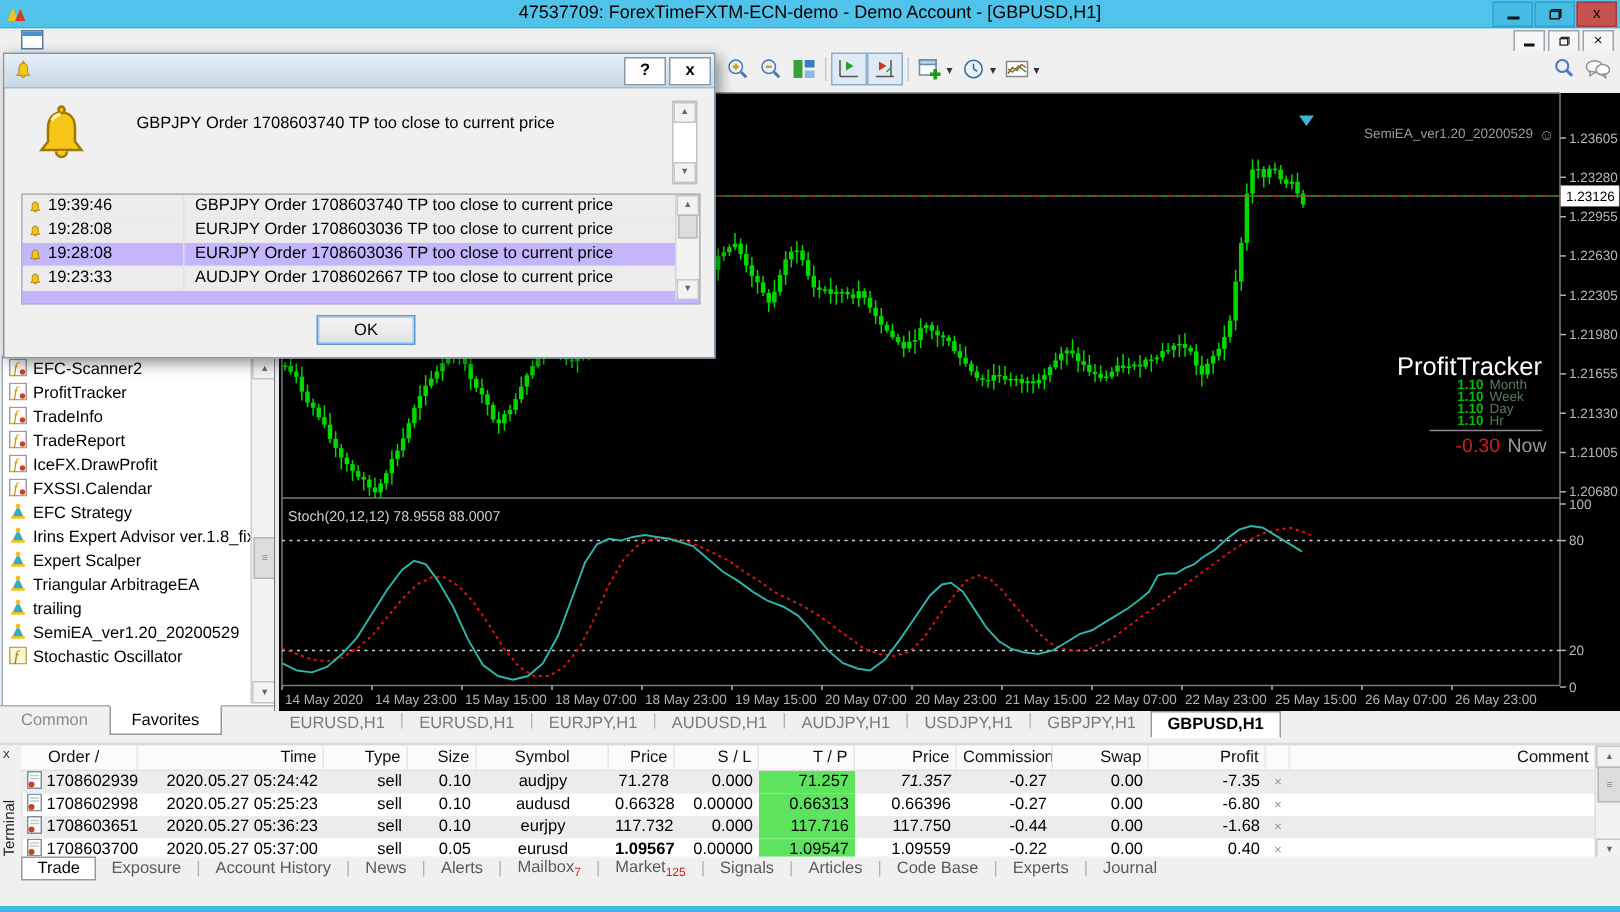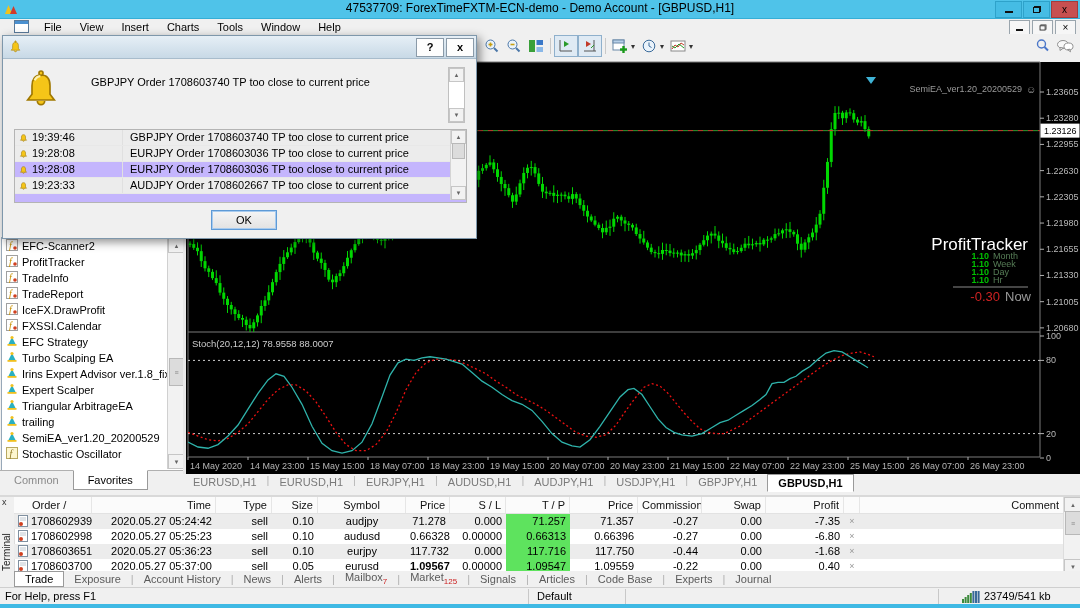--- a/index.html
+++ b/index.html
@@ -113,21 +113,20 @@
       <div class="winbtn close">
           <span>x</span>
         </div>
     </div>
   </div>
 
   <div class="menubar">
     <span class="mdi-icon">
         <i></i>
       </span>
-    <span id="menu-items"><span class="menu-item">File</span><span class="menu-item">View</span><span class="menu-item">Insert</span><span class="menu-item">Charts</span><span class="menu-item">Tools</span><span class="menu-item">Window</span><span class="menu-item">Help</span></span>
     <div class="mdibtns">
       <div class="mdibtn">
           <span class="glyph-min" style="width:7px;margin-top:4px;"></span>
         </div>
       <div class="mdibtn">
           <span class="glyph-restore" style="transform:scale(.85)">
             <i class="t" style="border-color:#222"></i>
             <i class="b" style="background:#f6f6f6;border-color:#222"></i>
           </span>
         </div>
@@ -273,28 +272,20 @@
               </svg></span>
             <span>FXSSI.Calendar</span>
           </div>
           <div class="nav-item">
             <span><svg width="12" height="12" viewBox="0 0 12 12">
                 <polygon points="2,10 10,10 6,2" fill="#2ab0c0"></polygon>
                 <circle cx="6" cy="2.5" r="1.6" fill="#f0c020"></circle>
                 <rect x="1.5" y="9" width="9" height="1.8" fill="#f0c020"></rect>
               </svg></span>
             <span>EFC Strategy</span>
-          </div>
-          <div class="nav-item">
-            <span><svg width="12" height="12" viewBox="0 0 12 12">
-                <polygon points="2,10 10,10 6,2" fill="#2ab0c0"></polygon>
-                <circle cx="6" cy="2.5" r="1.6" fill="#f0c020"></circle>
-                <rect x="1.5" y="9" width="9" height="1.8" fill="#f0c020"></rect>
-              </svg></span>
-            <span>Turbo Scalping EA</span>
           </div>
           <div class="nav-item">
             <span><svg width="12" height="12" viewBox="0 0 12 12">
                 <polygon points="2,10 10,10 6,2" fill="#2ab0c0"></polygon>
                 <circle cx="6" cy="2.5" r="1.6" fill="#f0c020"></circle>
                 <rect x="1.5" y="9" width="9" height="1.8" fill="#f0c020"></rect>
               </svg></span>
             <span>Irins Expert Advisor ver.1.8_fix</span>
           </div>
           <div class="nav-item">
@@ -863,21 +854,21 @@
               <line x1="2" y1="5" x2="8" y2="5" stroke="#c0c8d0"></line>
               <circle cx="3" cy="9" r="2" fill="#d04020"></circle>
             </svg><span>1708602939</span></div>
           <div class="tc r" style="width: 124px;">2020.05.27 05:24:42</div>
           <div class="tc r" style="width: 56px;">sell</div>
           <div class="tc r" style="width: 46px;">0.10</div>
           <div class="tc c" style="width: 88px;">audjpy</div>
           <div class="tc r" style="width: 44px;">71.278</div>
           <div class="tc r" style="width: 56px;">0.000</div>
           <div class="tc r tp-green" style="width: 64px;">71.257</div>
-          <div class="tc r" style="width: 68px;">71.357</div>
+          <div class="tc r" style="width: 68px; font-style: italic;">71.357</div>
           <div class="tc r" style="width: 64px;">-0.27</div>
           <div class="tc r" style="width: 64px;">0.00</div>
           <div class="tc r" style="width: 78px;">-7.35</div>
           <div class="tc c xmark" style="width: 16px;">×</div>
           <div class="tc r" style="width: 204px;"></div>
         </div>
         <div class="trow">
           <div class="tc " style="width: 78px;"><svg class="doc-ico" width="10" height="12" viewBox="0 0 10 12">
               <rect x="0.5" y="0.5" width="9" height="11" fill="#fff" stroke="#8090a0"></rect>
               <line x1="2" y1="3" x2="8" y2="3" stroke="#c0c8d0"></line>
@@ -966,37 +957,20 @@
       <span class="btsep">|</span>
       <div class="btab">Articles</div>
       <span class="btsep">|</span>
       <div class="btab">Code Base</div>
       <span class="btsep">|</span>
       <div class="btab">Experts</div>
       <span class="btsep">|</span>
       <div class="btab">Journal</div>
     </div>
 
-  <div class="statusbar">
-    <span class="status-cell" style="left:5px;">For Help, press F1</span>
-    <span class="sdiv" style="left:528px;"></span>
-    <span class="status-cell" style="left:537px;">Default</span>
-    <span class="sdiv" style="left:625px;"></span>
-    <span class="sdiv" style="left:938px;"></span>
-    <svg class="status-cell" style="left:962px;top:3px;" width="18" height="12" viewBox="0 0 18 12">
-      <rect x="0" y="8" width="2" height="4" fill="#3c8a3c"></rect>
-        <rect x="2.6" y="6" width="2" height="6" fill="#3c8a3c"></rect>
-      <rect x="5.2" y="4" width="2" height="8" fill="#3c8a3c"></rect>
-        <rect x="7.8" y="2" width="2" height="10" fill="#3c8a3c"></rect>
-      <rect x="10.4" y="0" width="2" height="12" fill="#3a6a9a"></rect>
-        <rect x="13" y="0" width="2" height="12" fill="#3a6a9a"></rect>
-      <rect x="15.6" y="0" width="2" height="12" fill="#3a6a9a"></rect>
-    </svg>
-    <span class="status-cell" style="left:984px;">23749/541 kb</span>
-  </div>
   <div class="bottom-strip"></div>
 
   <div class="alert">
     <div class="alert-title">
       <svg style="margin-left:6px;position:relative;z-index:2;" width="13" height="14" viewBox="0 0 24 26">
         <path d="M12 4c-3.6 0-5.4 2.6-5.4 6.4v5.2L4 19h16l-2.6-3.4v-5.2C17.4 6.6 15.6 4 12 4z" fill="#f5c518" stroke="#a07800"></path>
         <path d="M9.8 19.6a2.2 2.2 0 0 0 4.4 0" fill="#f5c518" stroke="#a07800"></path>
         <rect x="10.8" y="1.6" width="2.4" height="2.6" rx="1.2" fill="#f5c518" stroke="#a07800"></rect>
       </svg>
       <span style="flex:1"></span>

